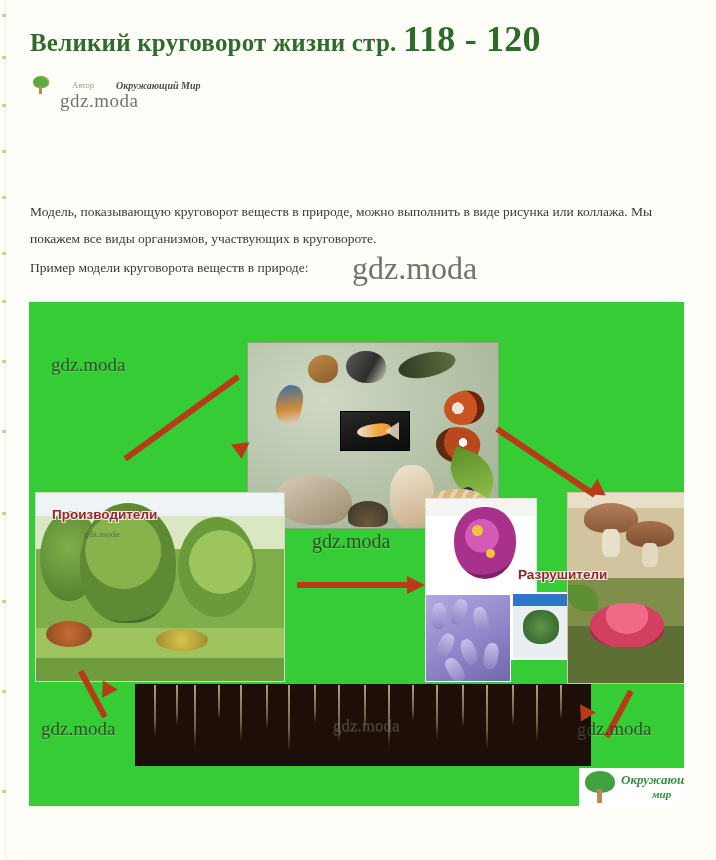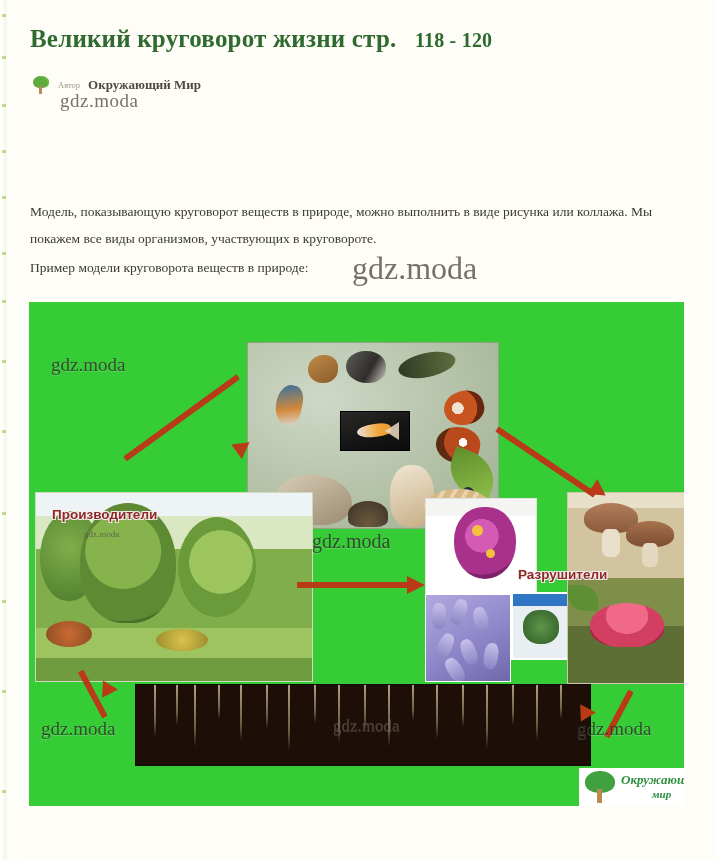--- a/index.html
+++ b/index.html
@@ -26,37 +26,37 @@
 
   h1.title{
     margin:0;
     position:absolute;left:8px;top:24px;
     font-size:25px;line-height:30px;
     font-weight:bold;
     color:#2f6b2f;
     letter-spacing:.2px;
     white-space:nowrap;
   }
-  h1.title .pages{font-size:20px;color:#2d6b2d;margin-left:12px;}
+  h1.title .pages{font-size:36px;color:#2d6b2d;}
 
   .author-row{
     position:absolute;left:10px;top:76px;
-    display:flex;align-items:center;gap:8px;
+    display:flex;align-items:center;gap:22px;
   }
   .tree-ico{width:18px;height:18px;position:relative;display:inline-block;}
   .tree-ico .crown{
     position:absolute;left:1px;top:0;width:16px;height:12px;
     background:#5faa3c;border-radius:50% 50% 45% 45%;
     box-shadow:-2px 2px 0 -1px #6fb949 inset;
   }
   .tree-ico .trunk{
     position:absolute;left:7px;top:10px;width:3px;height:8px;background:#b98b52;
   }
   .author-label{font-size:8.5px;color:#9a9a8f;font-family:"Liberation Serif",serif;}
-  .author-name{font-size:13px;color:#4c4c44;font-weight:bold;font-family:"Liberation Serif",serif;}
+  .author-name{font-size:10px;color:#4c4c44;font-weight:bold;font-family:"Liberation Serif",serif;font-style:italic;}
 
   .wm-head{
     position:absolute;left:38px;top:90px;
     font-size:19px;color:#4c4c46;opacity:.78;
     font-family:"Liberation Serif",serif;
     letter-spacing:.5px;
   }
 
   .q-text{
     position:absolute;left:8px;top:116px;width:600px;
@@ -145,21 +145,20 @@
   .a-wolf{left:28px;top:132px;width:76px;height:50px;background:linear-gradient(150deg,#d9cdb6,#9a8a70);border-radius:45% 55% 40% 50%;}
   .a-hedgehog{left:100px;top:158px;width:40px;height:26px;background:radial-gradient(ellipse at 50% 90%,#6b5a40,#3b3226);border-radius:60% 60% 35% 35%;}
   .a-deer{left:142px;top:122px;width:44px;height:62px;background:linear-gradient(160deg,#efe6d3,#c8ad85);border-radius:45% 45% 40% 40%;}
   .a-fawn{left:176px;top:146px;width:66px;height:40px;background:repeating-linear-gradient(120deg,#d8b882 0 6px,#e9d3ae 6px 10px);border-radius:50% 45% 45% 50%;}
 
   
   .producers{
     left:6px;top:190px;width:248px;height:188px;
     background:linear-gradient(#eef4f6 0 12%,#d9e8c2 12% 30%,#7fae4a 30% 72%,#9ec45f 72% 88%,#6f9c3e 88% 100%);
     border:1px solid #cfd8c0;
-    padding-left:28px;
   }
   .producers .tree-a{position:absolute;left:44px;top:10px;width:96px;height:120px;background:radial-gradient(circle at 45% 40%,#86b34c 0 42%,#5d8a33 43% 78%,#46702a 79% 100%);border-radius:50% 50% 45% 45%;}
   .producers .tree-b{position:absolute;left:142px;top:24px;width:78px;height:100px;background:radial-gradient(circle at 55% 45%,#9cc55d 0 45%,#6a9a3a 46% 100%);border-radius:50%;}
   .producers .tree-c{position:absolute;left:4px;top:18px;width:58px;height:90px;background:radial-gradient(circle at 50% 40%,#7fae4a,#4e7c2d);border-radius:55% 45% 50% 50%;}
   .producers .shrub1{position:absolute;left:10px;top:128px;width:46px;height:26px;background:radial-gradient(circle,#c96b33,#8a4a22);border-radius:50%;}
   .producers .shrub2{position:absolute;left:120px;top:136px;width:52px;height:22px;background:radial-gradient(circle,#d9c24c,#9b8a2c);border-radius:50%;}
   .producers .lbl{
     position:absolute;left:16px;top:14px;
     font-size:13.5px;font-weight:bold;color:#8c2b27;
     font-family:"Liberation Sans",sans-serif;

